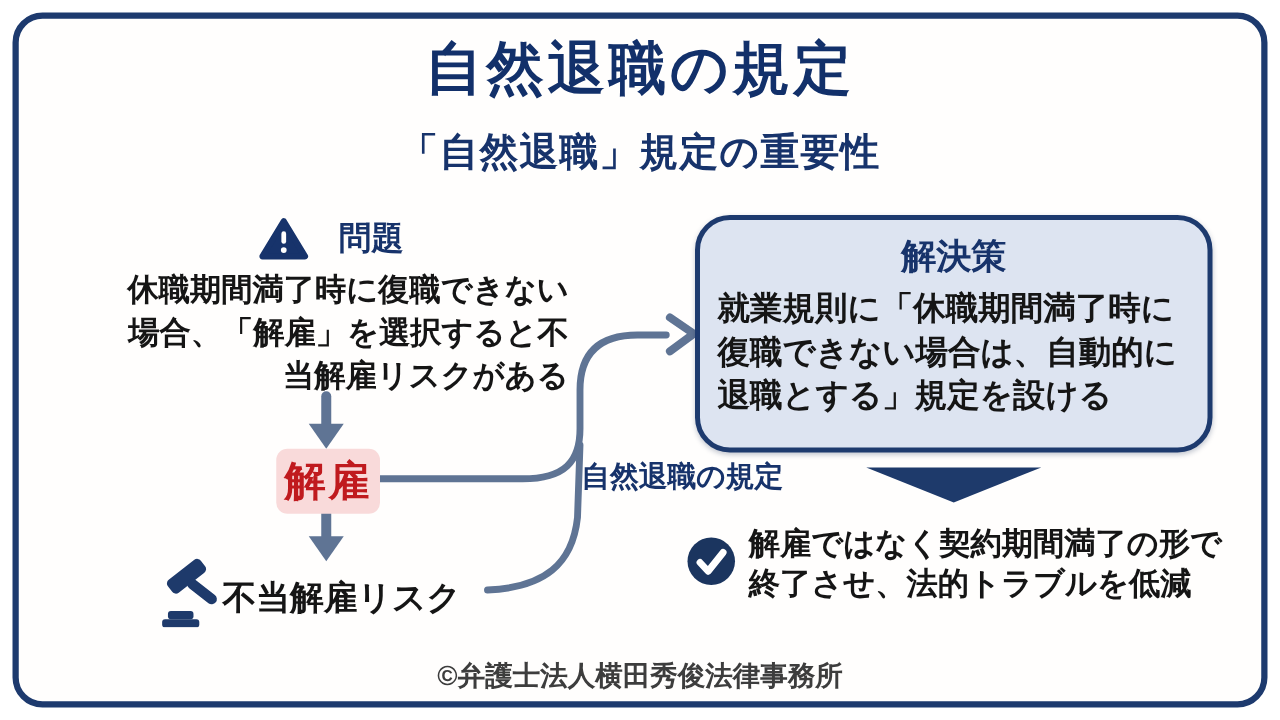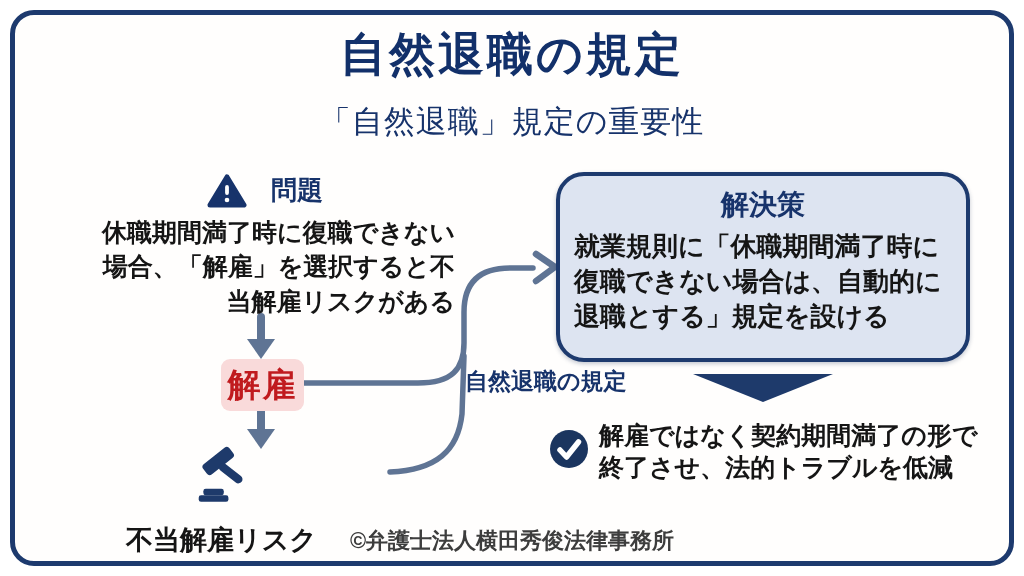--- a/index.html
+++ b/index.html
@@ -12,32 +12,32 @@
     --ink:#151515;
     --footer:#3d3d3d;
   }
   html,body{margin:0;padding:0;}
   body{width:1024px;height:576px;background:#ffffff;font-family:"Liberation Sans","DejaVu Sans",sans-serif;}
   .page{position:relative;width:1024px;height:576px;overflow:hidden;background:#ffffff;}
   .frame{position:absolute;left:10px;top:10px;right:10px;bottom:10px;border:5px solid var(--frame);border-radius:24px;background:#fffefd;}
   .title{position:absolute;top:24px;left:0;right:0;margin:0;text-align:center;
     font-size:46px;font-weight:bold;color:#12306a;letter-spacing:3px;}
   .subtitle{position:absolute;top:101px;left:0;right:0;margin:0;text-align:center;
-    font-size:31px;font-weight:normal;color:var(--navy);letter-spacing:1px;}
+    font-size:31px;font-weight:bold;color:var(--navy);letter-spacing:1px;}
   .problem-heading{position:absolute;top:173px;left:70px;width:390px;
     display:flex;align-items:center;justify-content:center;gap:24px;
     font-size:26px;font-weight:bold;color:var(--navy);}
   .problem-heading svg{display:block;}
   .problem-body{position:absolute;top:215px;left:65px;width:390px;text-align:right;
     font-size:25px;font-weight:bold;color:var(--ink);line-height:1.37;white-space:pre-line;}
   .connectors{position:absolute;left:0;top:0;width:1024px;height:576px;pointer-events:none;}
   .kaiko-box{position:absolute;left:221px;top:359px;width:83px;height:52px;
     background:var(--redbg);border-radius:9px;display:flex;align-items:center;justify-content:center;}
   .kaiko-box span{font-size:33px;font-weight:bold;color:var(--red);letter-spacing:2px;}
-  .risk{position:absolute;left:126px;top:446px;display:flex;align-items:center;gap:12px;flex-direction:column;}
+  .risk{position:absolute;left:126px;top:446px;display:flex;align-items:center;}
   .risk-label{font-size:27px;font-weight:bold;color:var(--ink);padding-top:8px;}
   .flow-label{position:absolute;left:465px;top:366px;font-size:23px;font-weight:bold;color:var(--navy);}
   .solution-box{position:absolute;left:556px;top:172px;width:414px;height:190px;box-sizing:border-box;
     background:var(--solfill);border:4px solid var(--frame);border-radius:28px;
     box-shadow:0 2px 4px rgba(20,40,80,0.25);}
   .solution-heading{margin-top:10px;text-align:center;font-size:28px;font-weight:bold;color:var(--navy);}
   .solution-body{margin:5px 12px 2px 14px;font-size:26px;font-weight:bold;color:var(--ink);
     line-height:1.34;white-space:pre-line;}
   .check-icon{position:absolute;left:549px;top:429px;}
   .result-text{position:absolute;left:599px;top:419px;width:395px;

